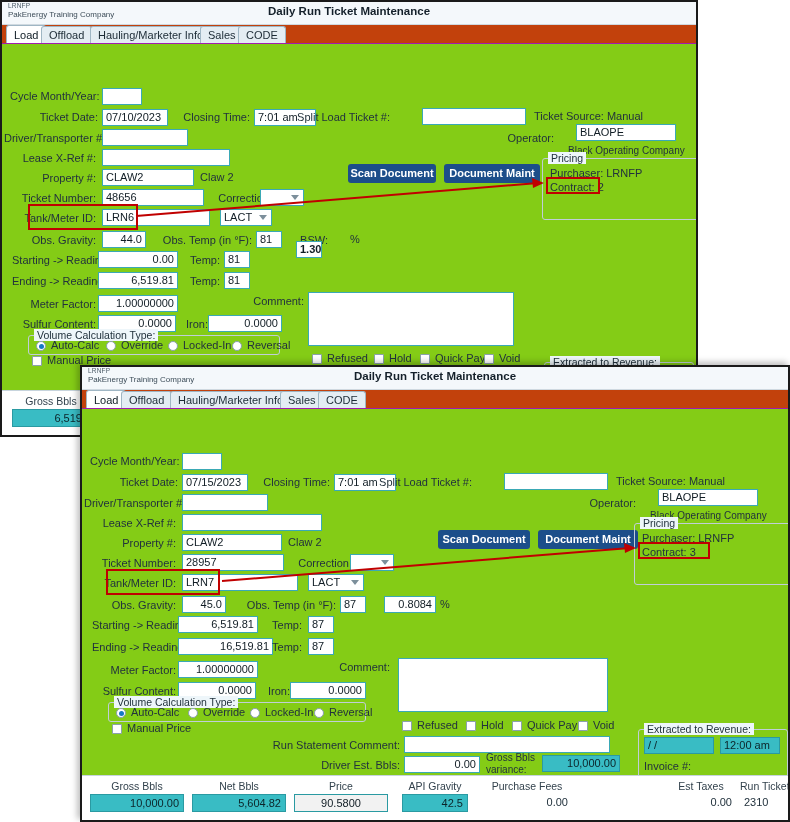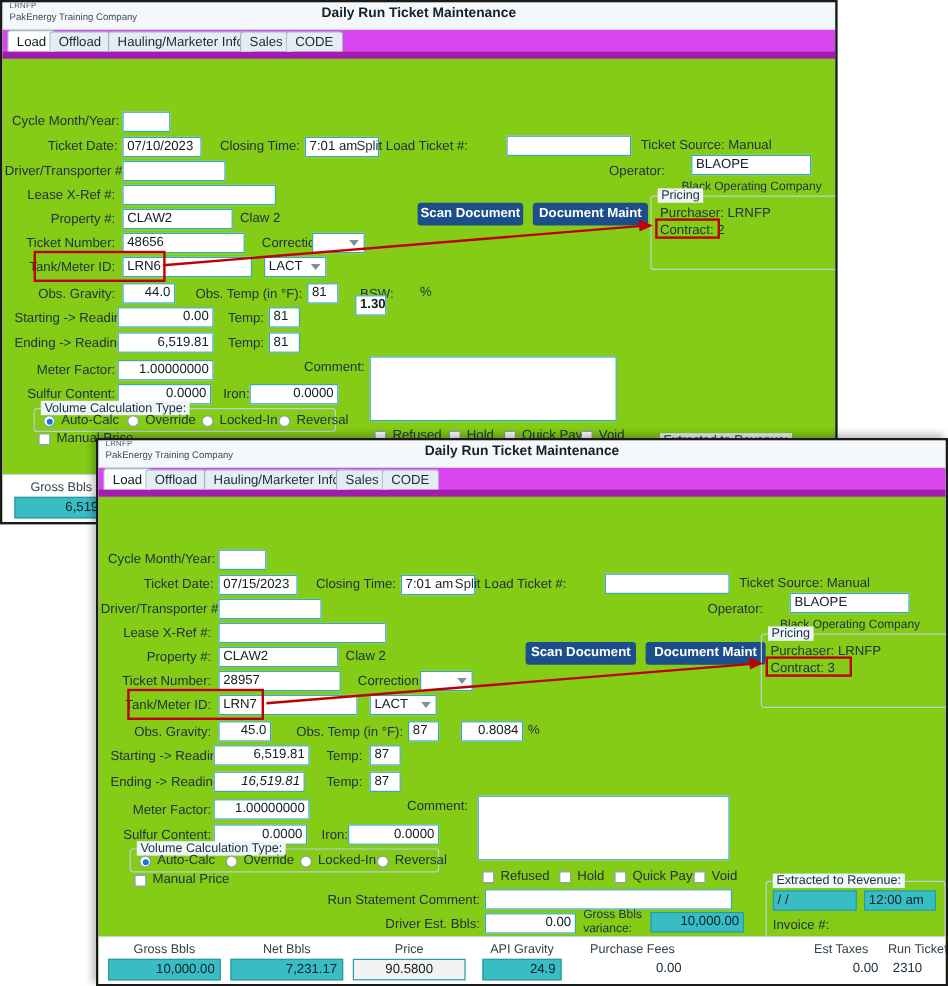--- a/index.html
+++ b/index.html
@@ -39,22 +39,22 @@
     position:absolute;left:6px;top:8px;
     font-size:8px;color:#3d4d59;
   }
   .tb-title{
     position:absolute;left:0;right:0;top:3px;
     text-align:center;
     font-size:11.5px;font-weight:bold;color:#14202a;
   }
   .tabstrip{
     position:relative;height:18px;
-    background:#d946ef;
-    border-bottom:6px solid #a21caf;
+    background:#c2410c;
+    border-bottom:1px solid #a21caf;
   }
   .tab{
     position:absolute;top:1px;height:17px;
     padding:0 7px;
     line-height:17px;
     font-size:11px;
     color:#1b2a35;
     background:#e4edf3;
     border:1px solid #9fb6c4;
     border-bottom:none;
@@ -413,21 +413,21 @@
     <div class="lbl" style="left:256px;top:190px;width:80px;">BSW:</div>
     <div class="fld num" style="left:302px;top:187px;width:52px;">0.8084</div>
     <div class="stext" style="left:358px;top:189px;">%</div>
 
     <div class="lbl" style="left:10px;top:210px;width:84px;">Starting -&gt; Reading</div>
     <div class="fld num" style="left:96px;top:207px;width:80px;">6,519.81</div>
     <div class="lbl" style="left:184px;top:210px;width:36px;">Temp:</div>
     <div class="fld ctr" style="left:226px;top:207px;width:26px;">87</div>
 
     <div class="lbl" style="left:10px;top:232px;width:84px;">Ending -&gt; Reading</div>
-    <div class="fld num" style="left:96px;top:229px;width:76px;font-style:italic;">16,519.81</div>
+    <div class="fld num" style="left:96px;top:229px;width:95px;">16,519.81</div>
     <div class="lbl" style="left:184px;top:232px;width:36px;">Temp:</div>
     <div class="fld ctr" style="left:226px;top:229px;width:26px;">87</div>
 
     <div class="lbl" style="left:20px;top:255px;width:74px;">Meter Factor:</div>
     <div class="fld num" style="left:96px;top:252px;width:80px;">1.00000000</div>
 
     <div class="lbl" style="left:10px;top:276px;width:84px;">Sulfur Content:</div>
     <div class="fld num" style="left:96px;top:273px;width:78px;">0.0000</div>
     <div class="lbl" style="left:176px;top:276px;width:32px;">Iron:</div>
     <div class="fld num" style="left:208px;top:273px;width:76px;">0.0000</div>
@@ -482,29 +482,29 @@
       <polygon points="554,139 542,134 543,144" fill="#c00000"></polygon>
     </svg>
 
     <div class="summary">
       <div class="sum-col" style="left:8px;width:94px;">
         <span class="h">Gross Bbls</span>
         <span class="v box">10,000.00</span>
       </div>
       <div class="sum-col" style="left:110px;width:94px;">
         <span class="h">Net Bbls</span>
-        <span class="v box">7,231.17</span>
+        <span class="v box">5,604.82</span>
       </div>
       <div class="sum-col" style="left:212px;width:94px;">
         <span class="h">Price</span>
         <span class="v boxw">90.5800</span>
       </div>
       <div class="sum-col" style="left:320px;width:66px;">
         <span class="h">API Gravity</span>
-        <span class="v box">24.9</span>
+        <span class="v box">42.5</span>
       </div>
       <div class="sum-col" style="left:400px;width:90px;">
         <span class="h">Purchase Fees</span>
         <span class="v plain">0.00</span>
       </div>
       <div class="sum-col" style="left:584px;width:70px;">
         <span class="h">Est Taxes</span>
         <span class="v plain">0.00</span>
       </div>
       <div class="sum-col" style="left:658px;width:110px;text-align:left;">

